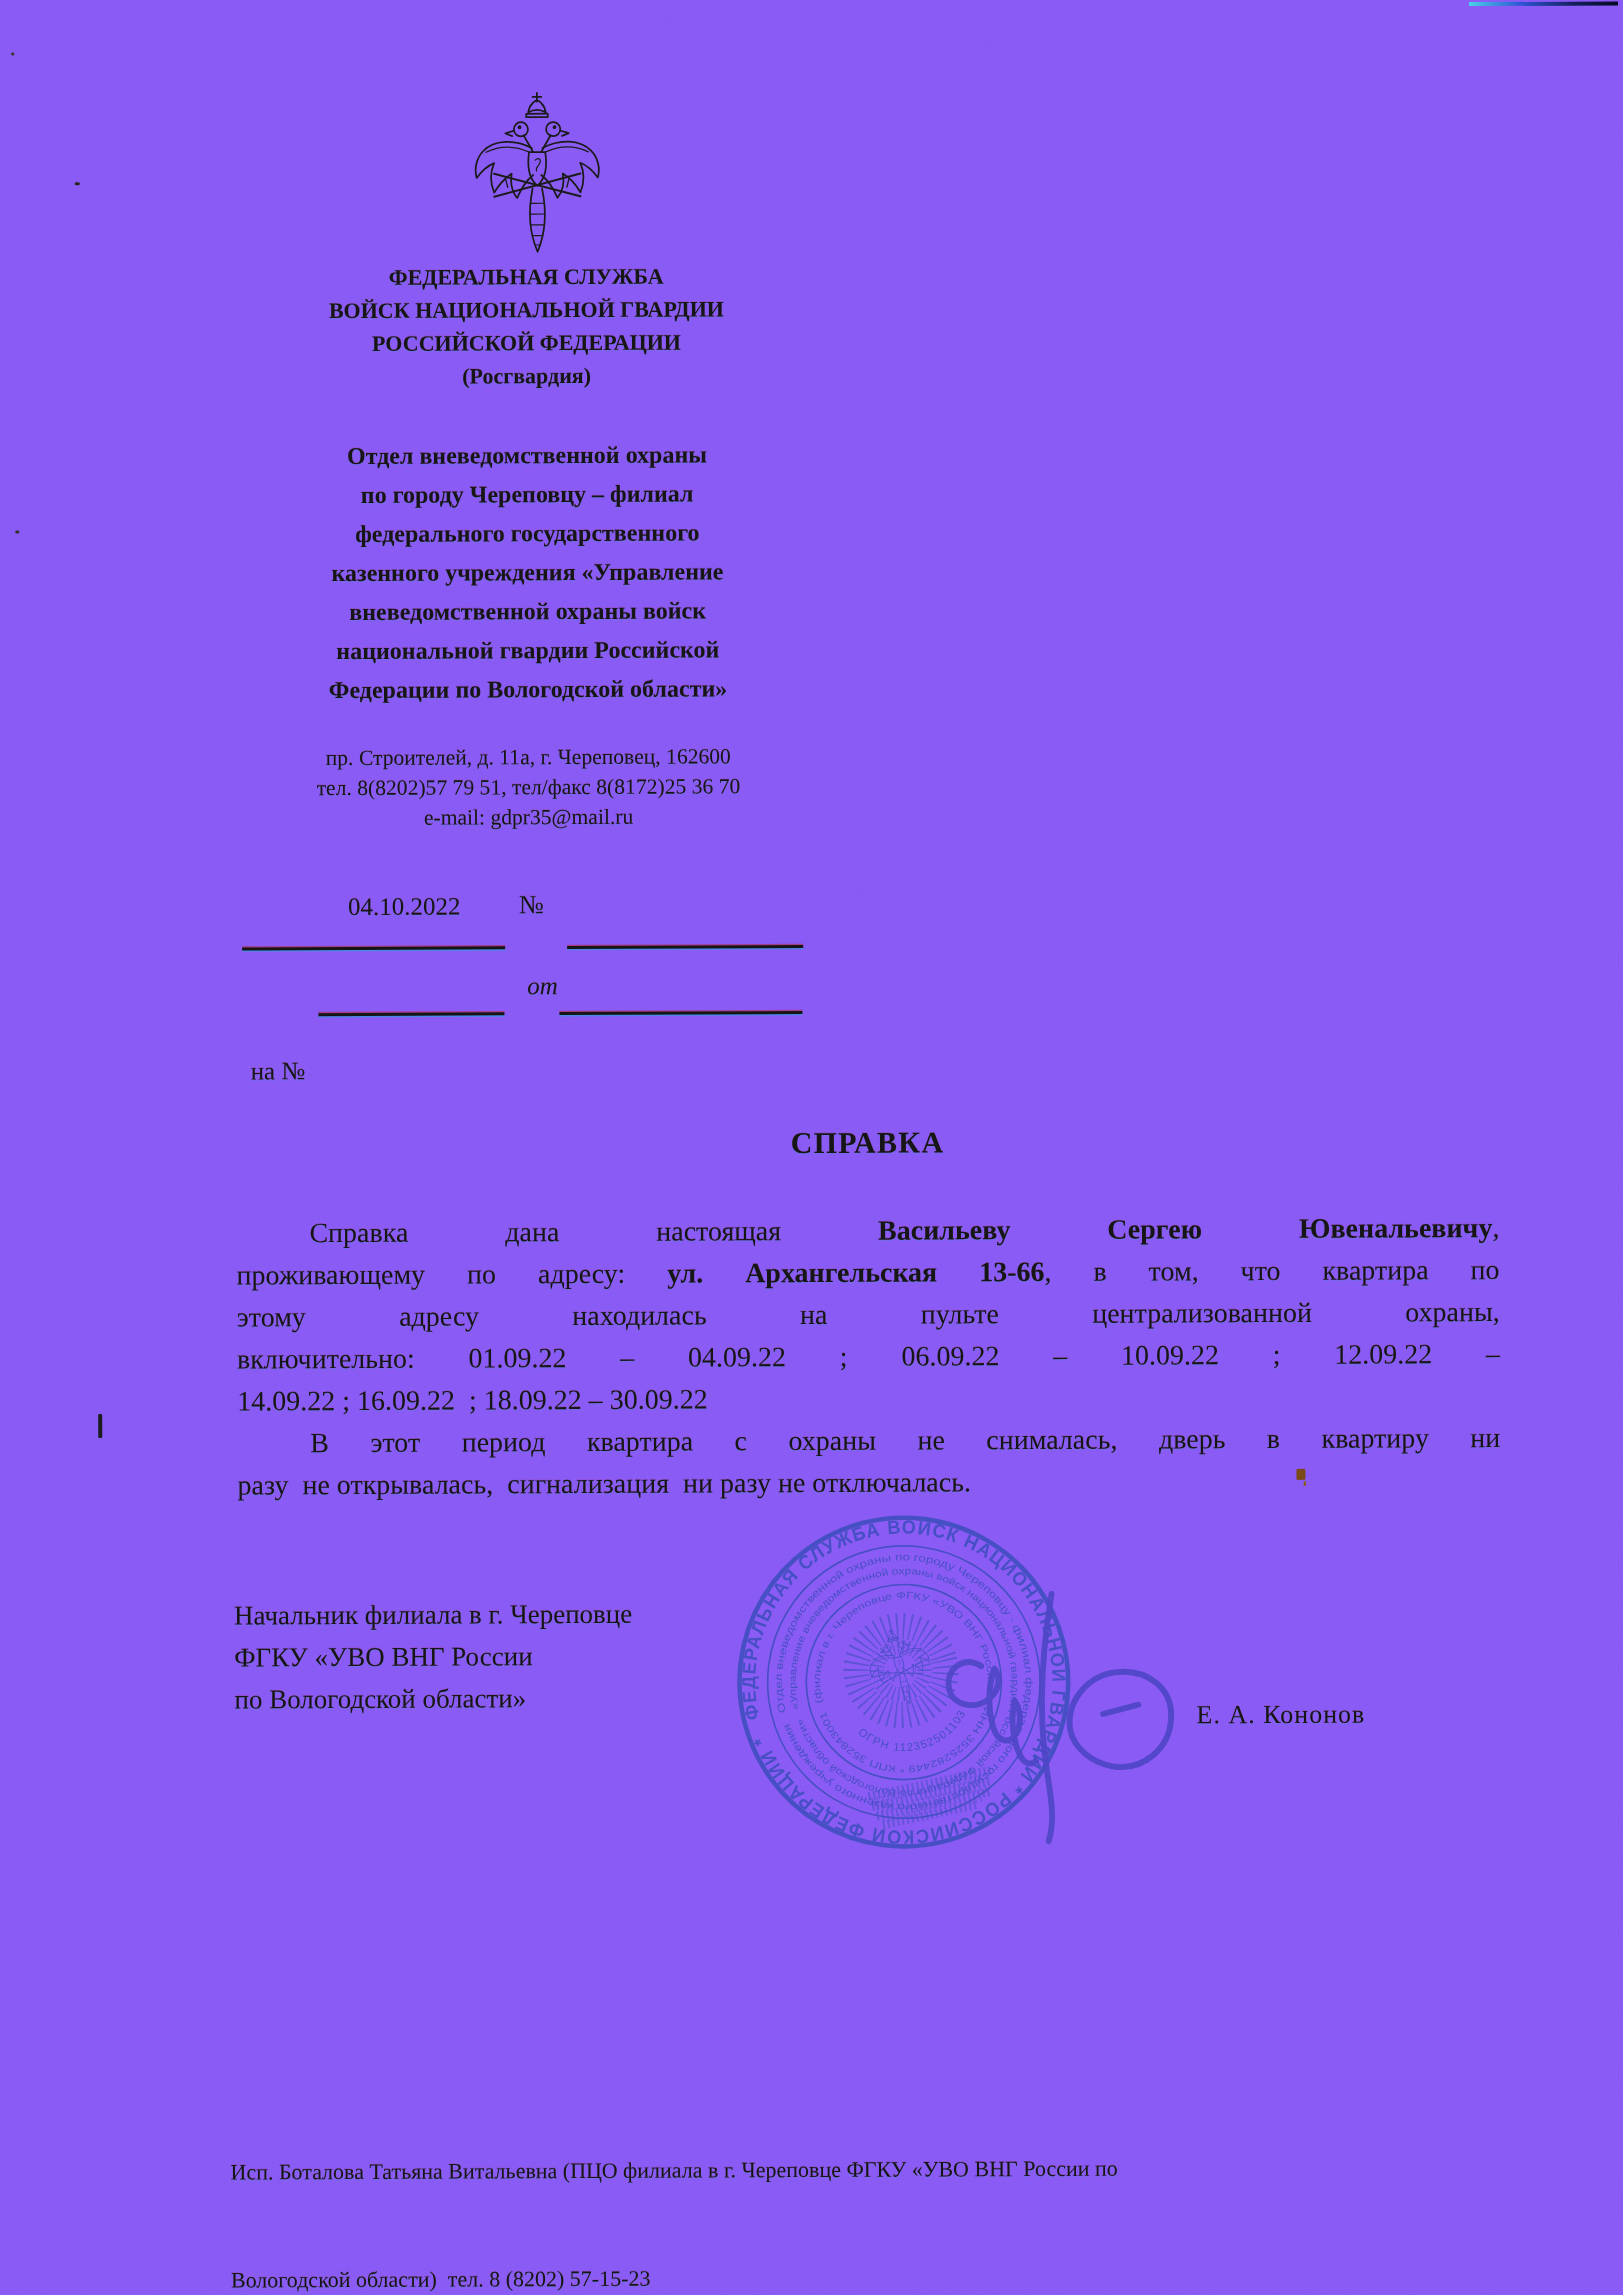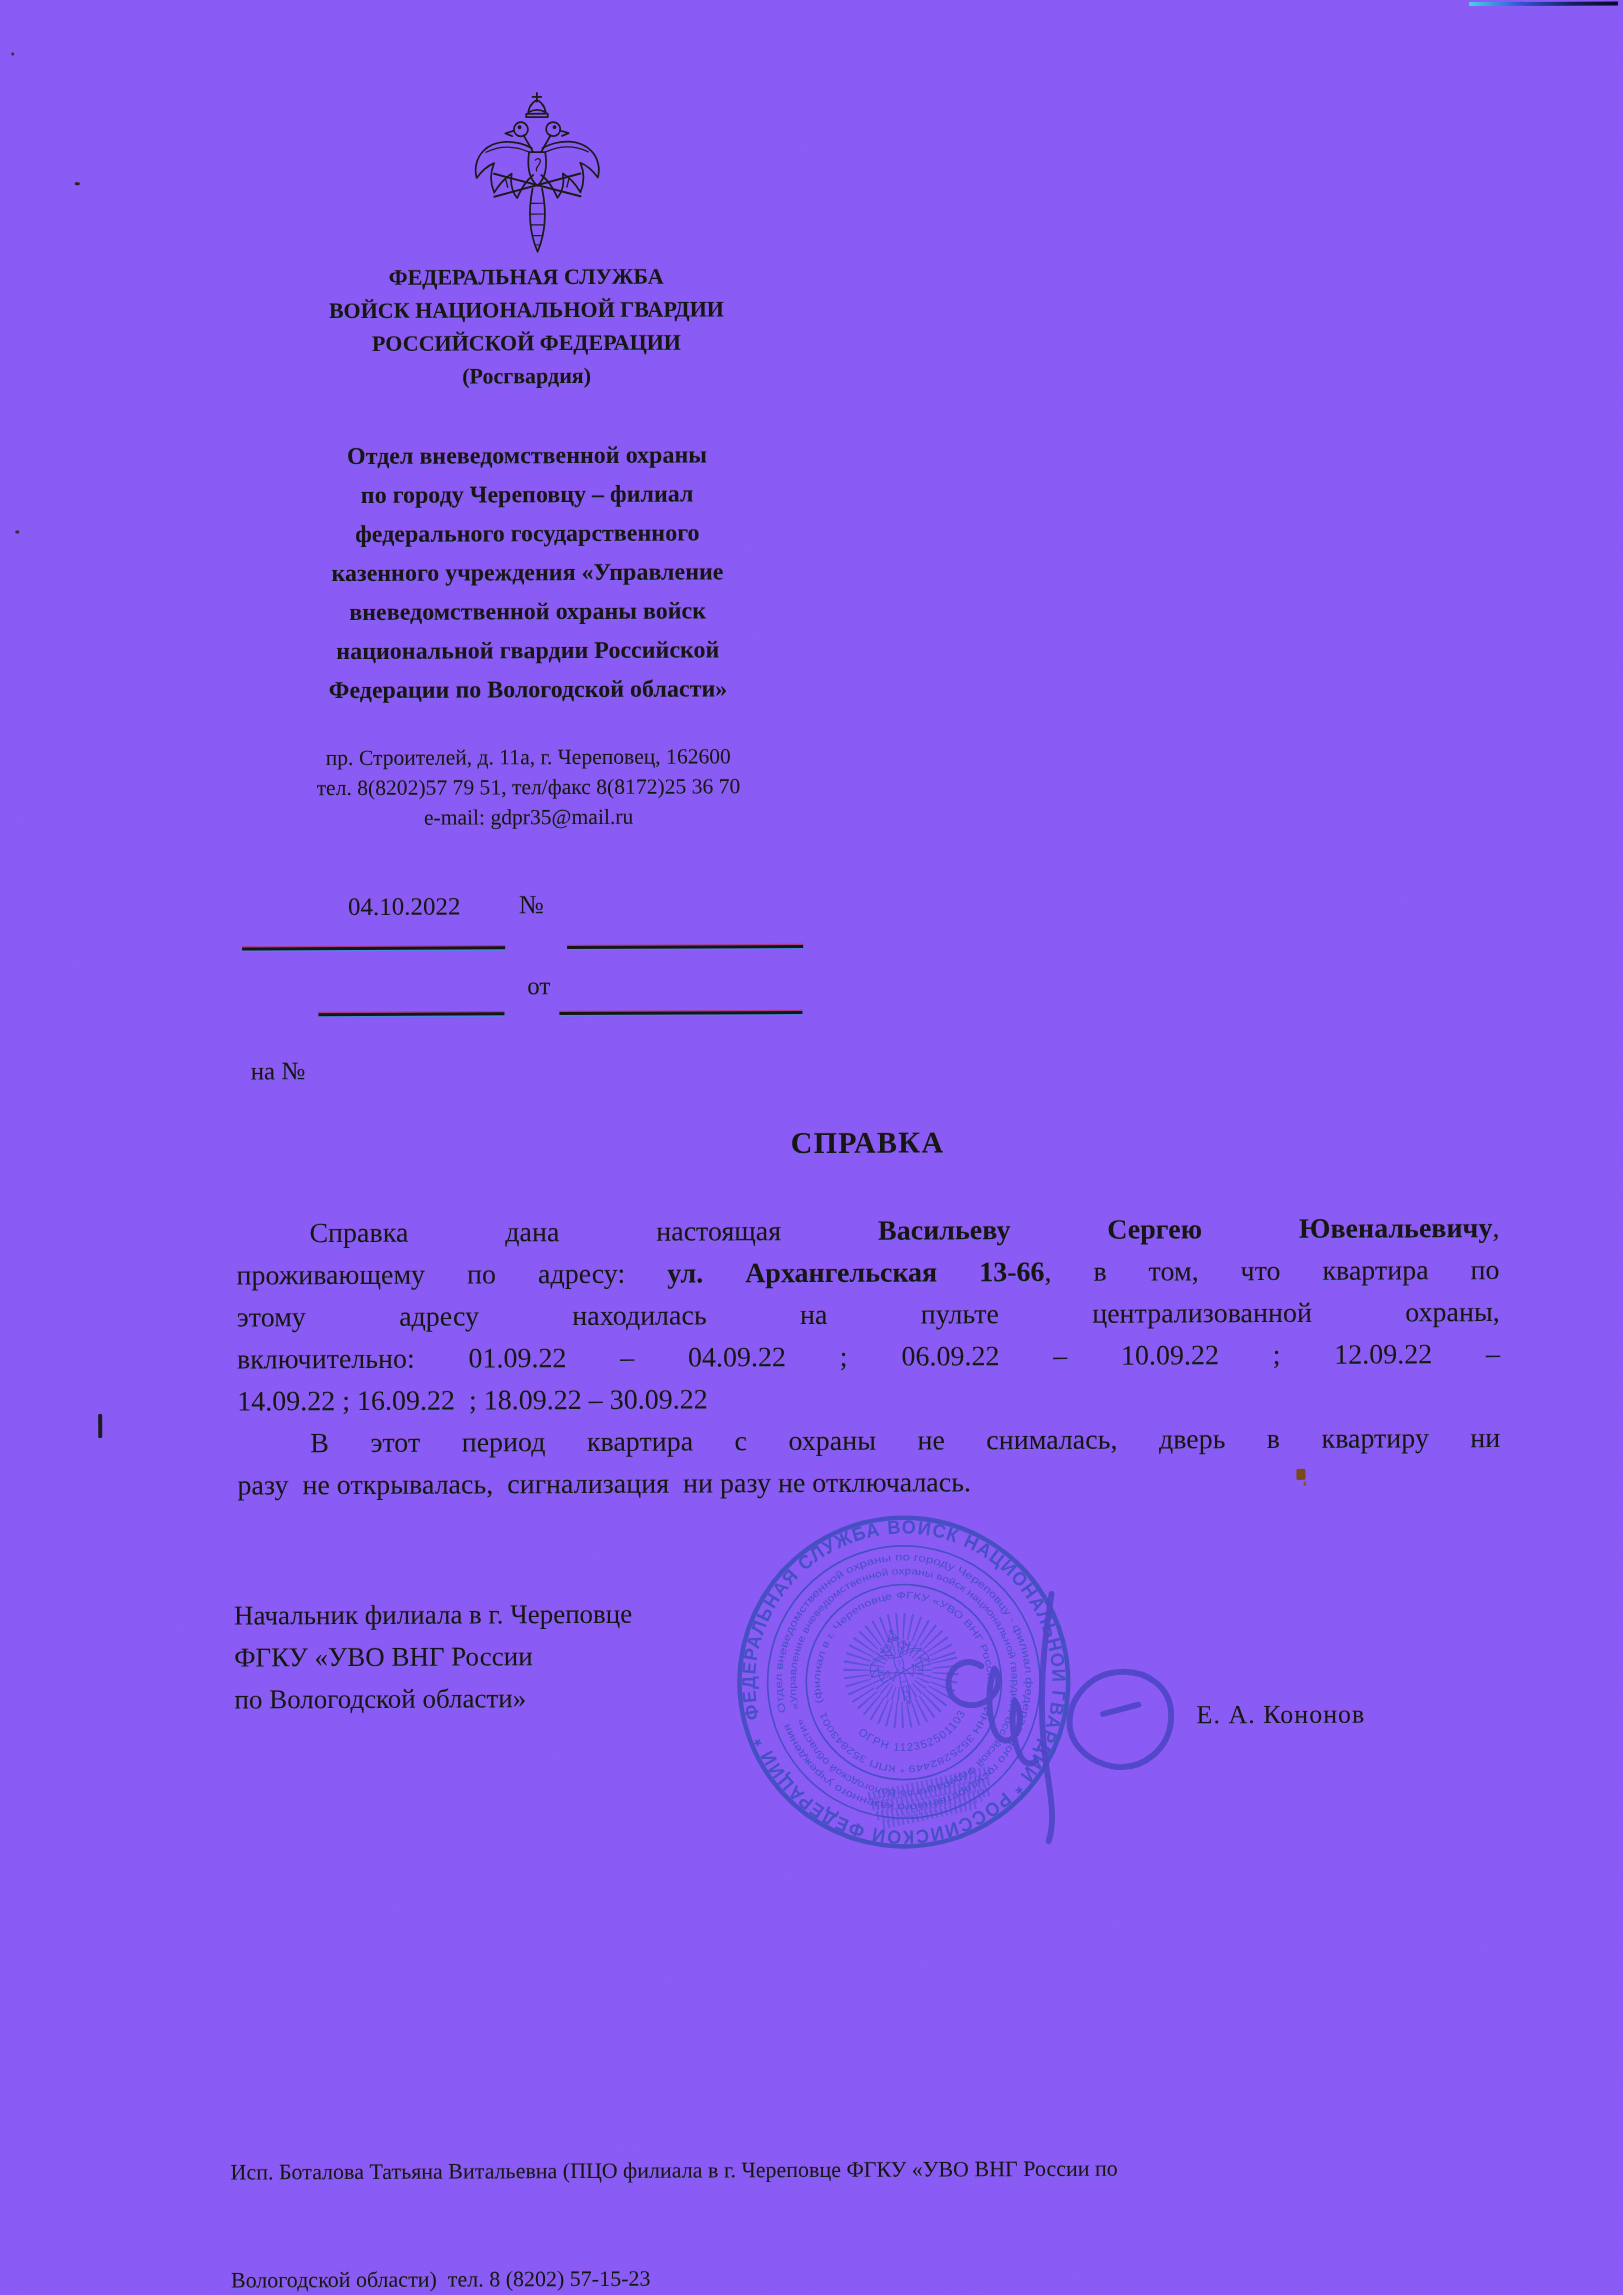--- a/index.html
+++ b/index.html
@@ -16,21 +16,21 @@
   .bold{font-weight:bold;}
 
   .emblem{left:473px;top:89px;width:137px;height:175px;color:#1b1b1b;}
   .svc{left:242px;top:259px;width:576px;font-size:22px;font-weight:bold;line-height:33px;}
   .org{left:242px;top:435px;width:576px;font-size:24px;font-weight:bold;line-height:39px;}
   .addr{left:242px;top:741px;width:576px;font-size:21.6px;line-height:30px;}
 
   .ref-date{left:317px;top:891px;font-size:25px;margin-left:32px;}
   .ref-no{left:520px;top:889px;font-size:26px;}
   .ref-reply{left:251px;top:1015px;font-size:25px;margin-top:40px;}
-  .ref-from{left:528px;top:971px;font-size:25px;}
+  .ref-from{left:528px;top:971px;font-size:25px;font-style:italic;}
   .rule{height:3.3px;background:#151515;
         box-shadow:0 -1.3px 0 rgba(190,30,30,.5), 0 1.3px 0 rgba(0,190,215,.45);}
   .rule.r1a{left:243px;top:945px;width:263px;}
   .rule.r1b{left:568px;top:945px;width:236px;}
   .rule.r2a{left:319px;top:1011px;width:186px;}
   .rule.r2b{left:560px;top:1011px;width:243px;}
 
   .title{left:236px;top:1126px;width:1263px;font-size:30px;font-weight:bold;letter-spacing:1.3px;}
 
   .bodytext{left:236px;top:1210px;width:1263px;font-size:28px;line-height:42px;}

